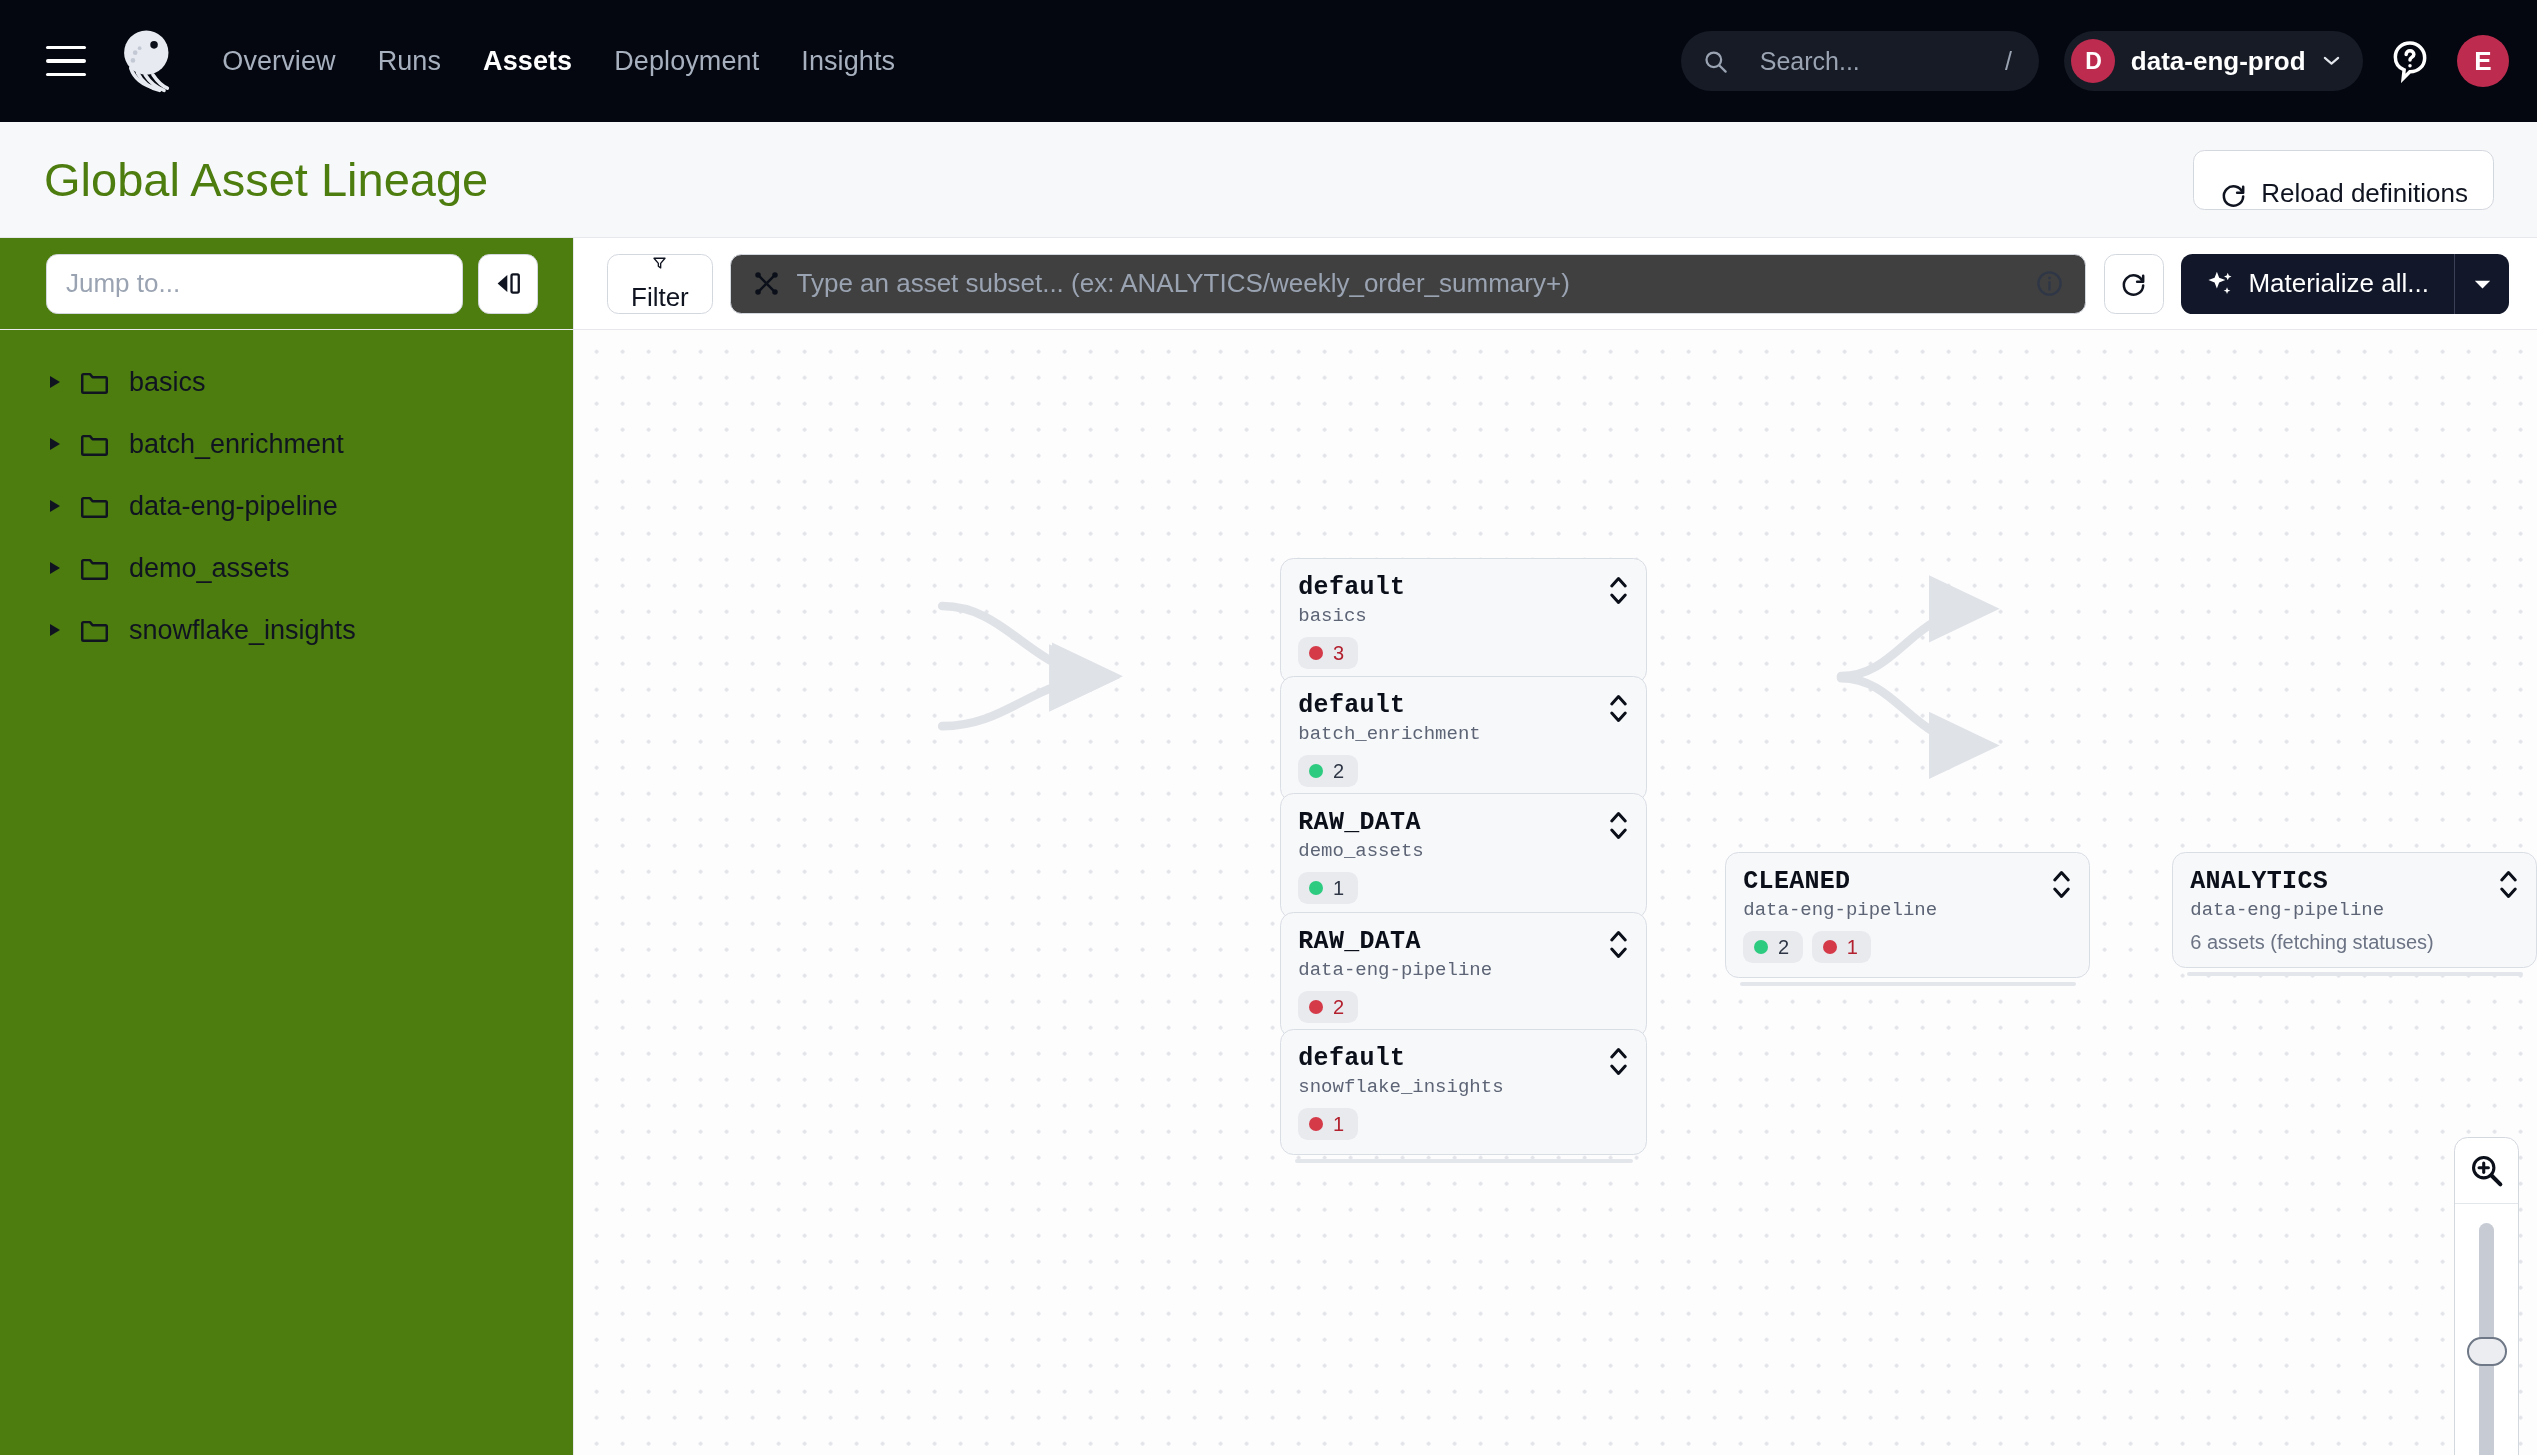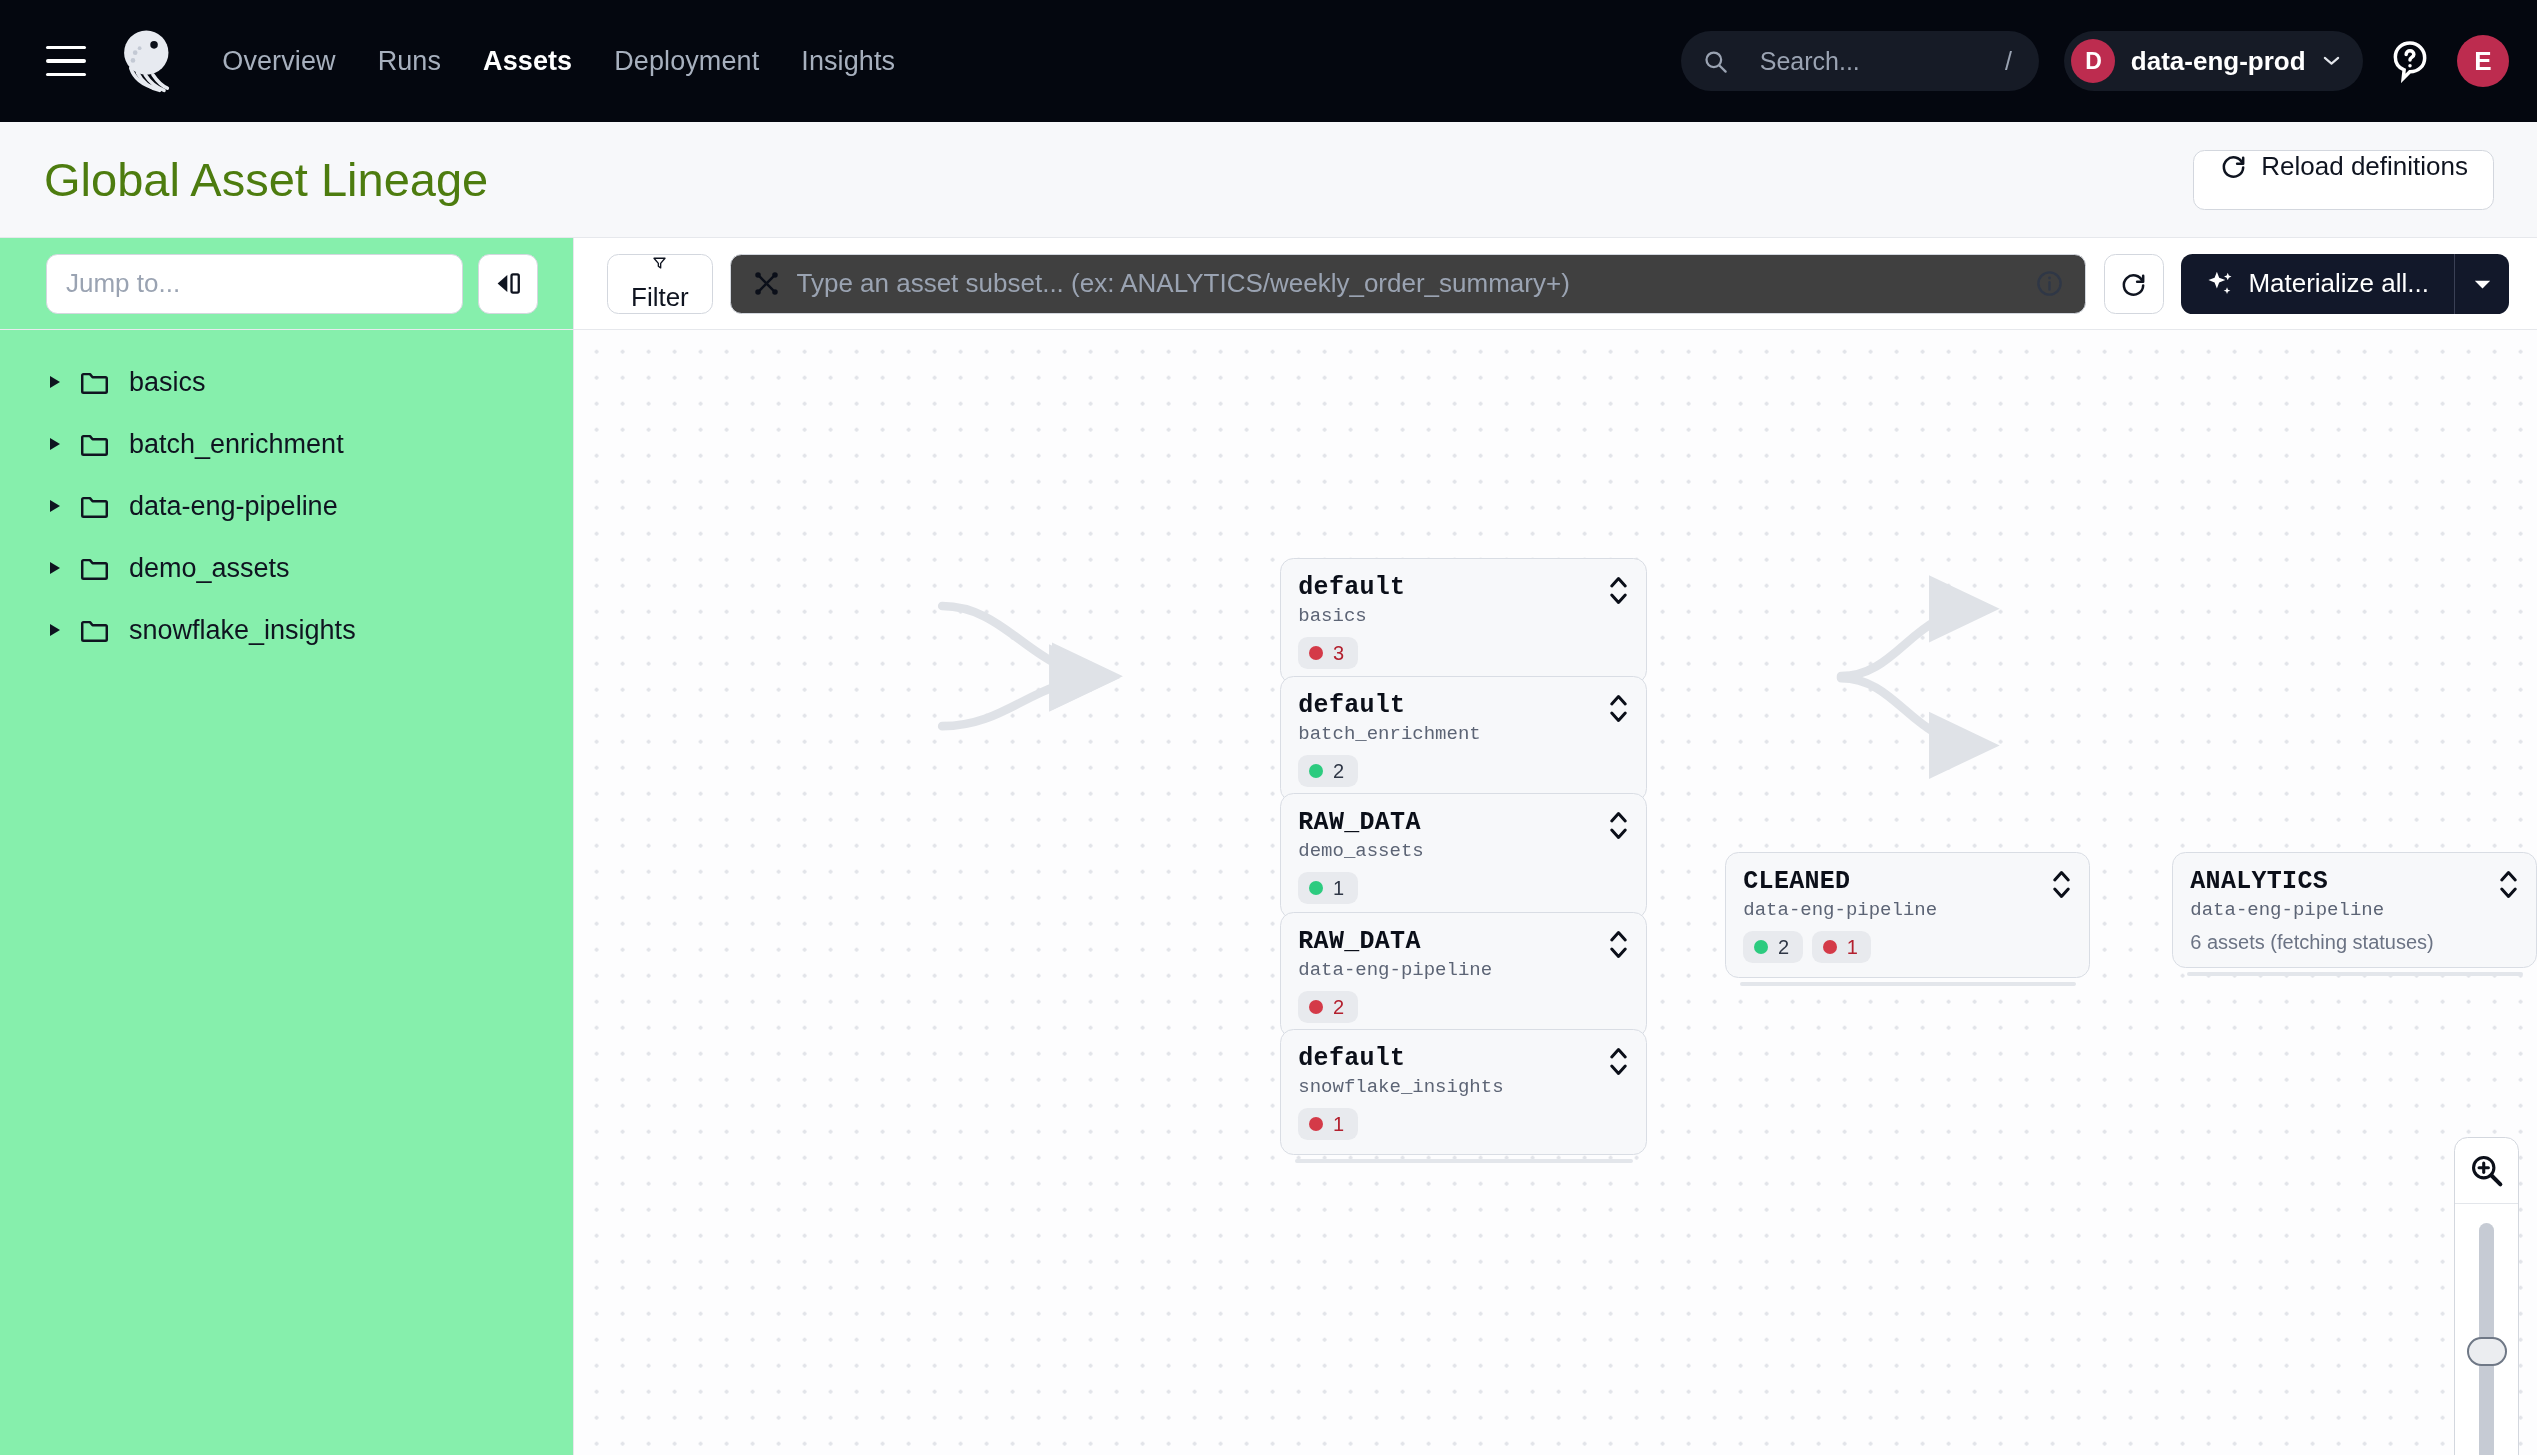--- a/index.html
+++ b/index.html
@@ -64,31 +64,31 @@
   #pagehead {
     height: 116px; background: #F7F8FA;
     border-bottom: 1px solid #E6E8EC;
     display:flex; align-items:center; padding: 0 44px;
     position: relative;
   }
   #pagetitle { font-size: 47px; color:#4d7c0f; font-weight:400; }
   .reload-btn {
     position:absolute; right:44px; top:50%; transform:translateY(-50%);
     height: 60px; border:1px solid #D3D7DE; background:#fff;
-    border-radius: 11.5px; display:flex; align-items:flex-start; gap:13px;
+    border-radius: 11.5px; display:flex; align-items:flex-end; gap:13px;
     padding: 0 25px; cursor:pointer;
   }
   .reload-btn span { font-size:26px; color:#0F1420; }
 
   
   #body { display:flex; height: calc(1455px - 122px - 116px); }
 
   
   #sidebar {
-    width: 574px; min-width:574px; background:#86efac;
+    width: 574px; min-width:574px; background:#4d7c0f;
     border-right: 1px solid #E6E8EC; display:flex; flex-direction:column;
   }
   #sidebar-top {
     height: 92px; display:flex; align-items:center; gap: 15.4px;
     padding: 0 35px 0 46px; border-bottom: 1px solid #E9EBEF;
   }
   .jumpto {
     flex:1; height: 60px; border:1px solid #D3D7DE; border-radius: 11.5px;
     background:#fff; display:flex; align-items:center; padding: 0 19px;
     cursor:text;

